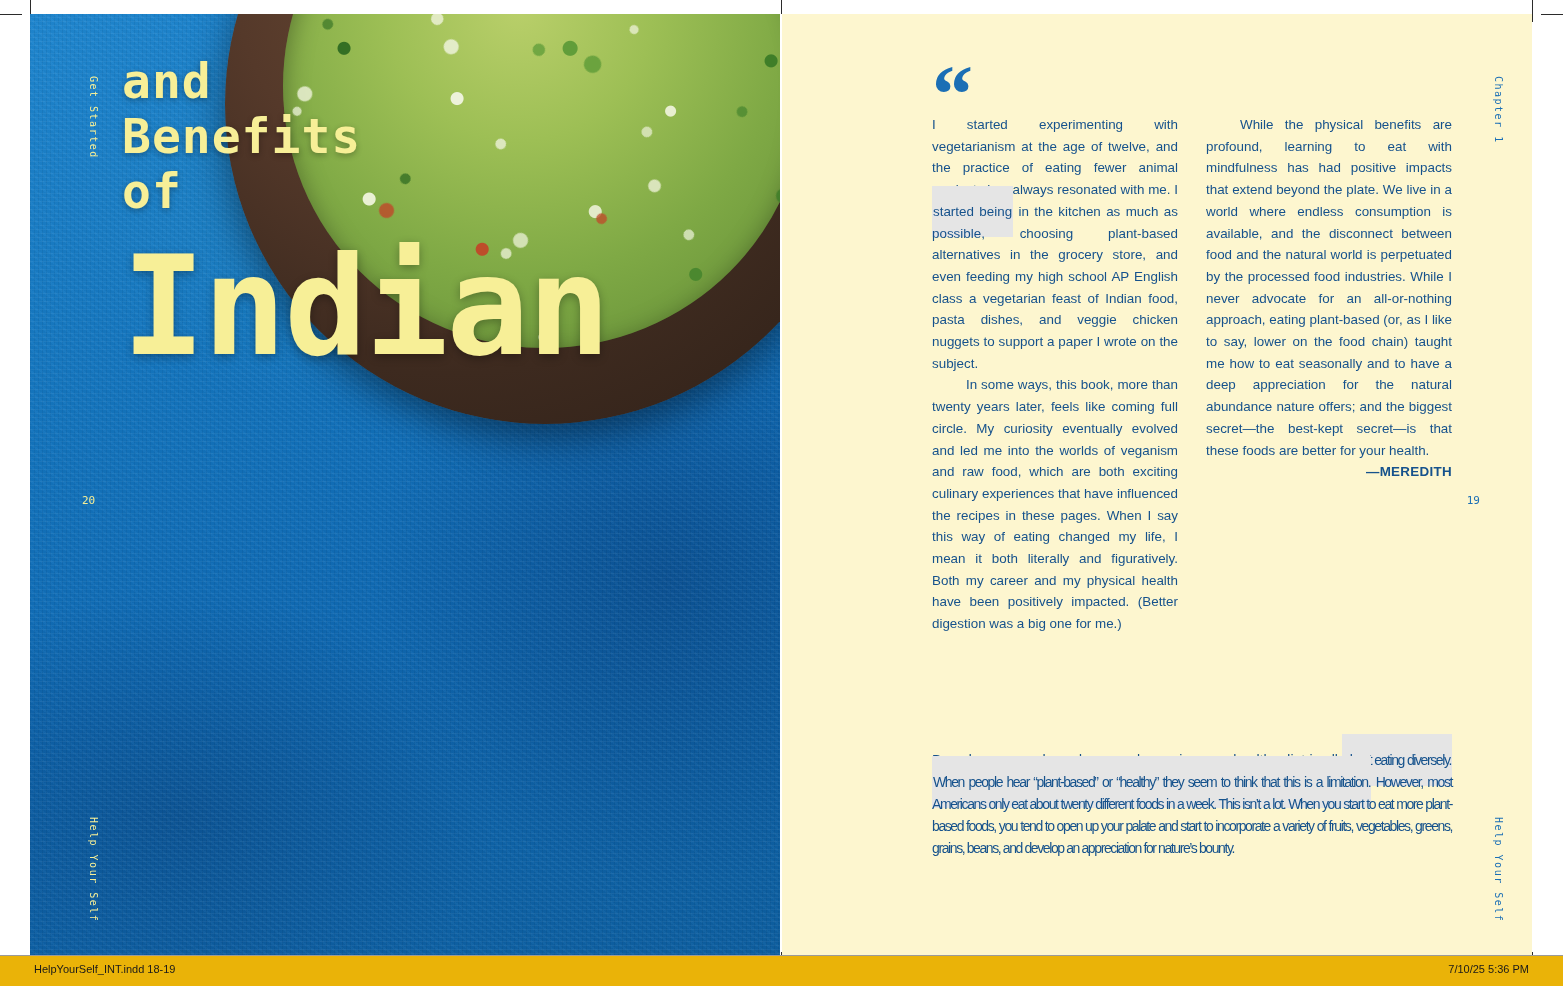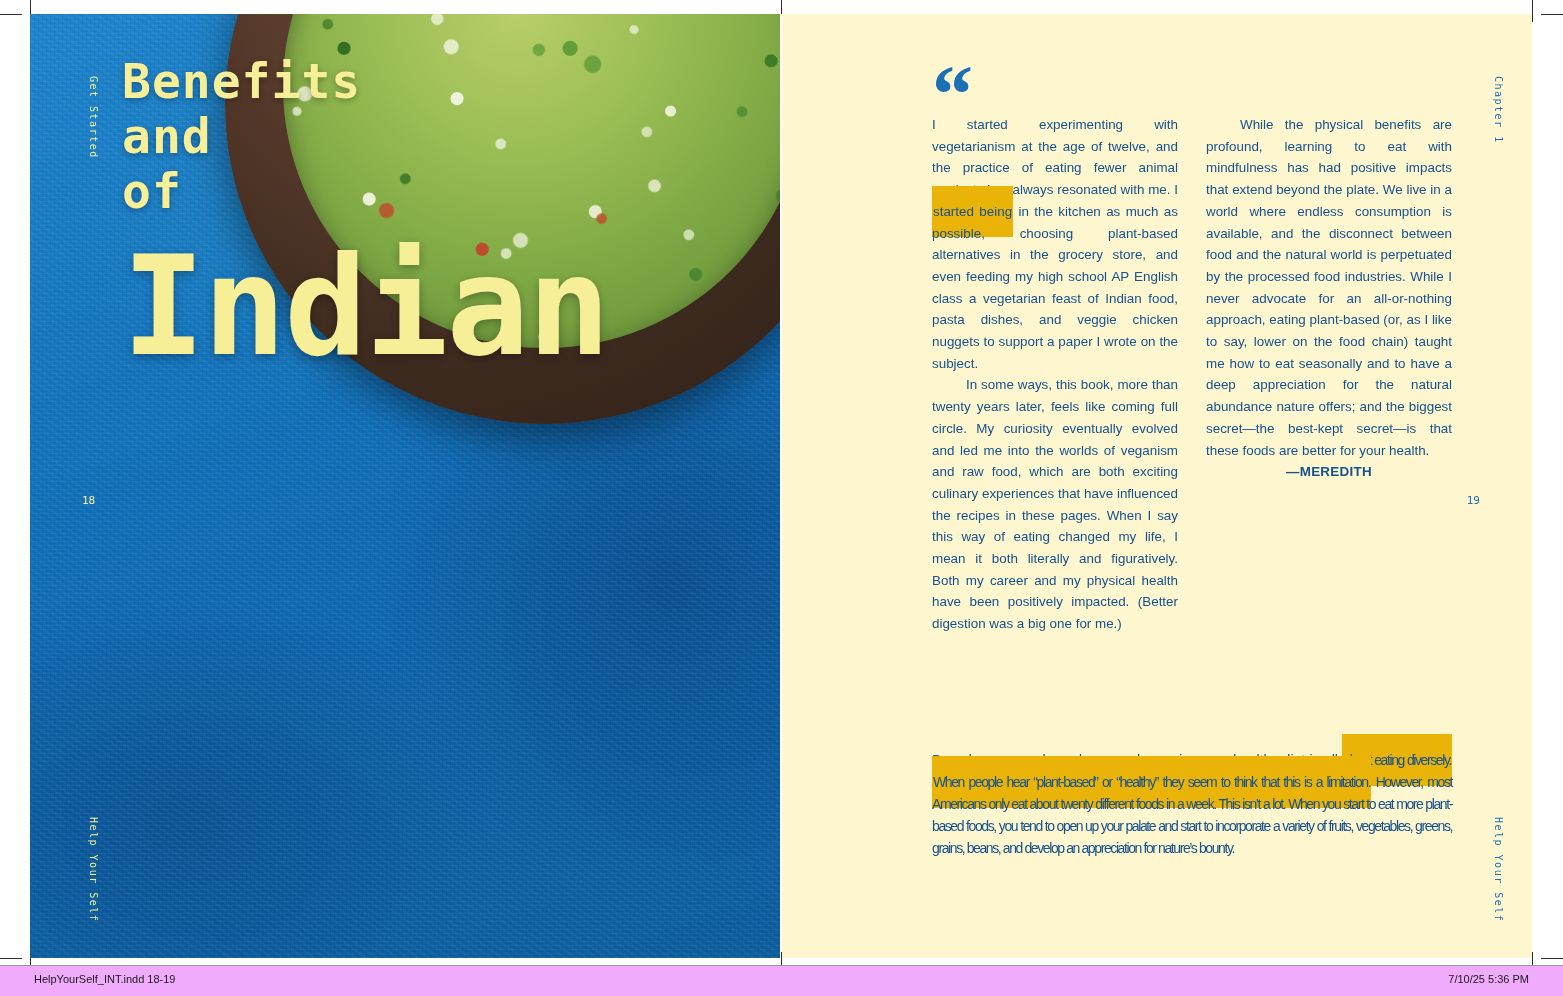--- a/index.html
+++ b/index.html
@@ -203,26 +203,26 @@
     font-size: 13.4px;
     line-height: 1.62;
     color: #16528c;
     text-align: justify;
     font-family: "Liberation Sans", sans-serif;
   }
   .col p { margin: 0; }
   .col p.indent { text-indent: 34px; }
   .attrib {
     margin-top: 20px;
-    text-align: center;
+    text-align: right;
     font-weight: bold;
     letter-spacing: 0.3px;
   }
   .hl {
-    background: #eab308;
+    background: #e5e5e5;
     padding: 18px 1px;
     box-decoration-break: clone;
     -webkit-box-decoration-break: clone;
   }
 
   .closing {
     position: absolute;
     left: 150px;
     top: 735px;
     width: 520px;
@@ -230,25 +230,25 @@
     line-height: 1.58;
     color: #16528c;
     font-family: Liberation Sans, sans-serif;
     text-align: justify;
   }
   .closing .tight { letter-spacing: -1.4px; }
 
   
   .footer {
     position: absolute;
-    left: 0; bottom: 0;
+    left: 0; bottom: 10px;
     width: 1563px;
     height: 30px;
     border-top: 1px solid #9a9a9a;
-    background: #f0abfc;
+    background: #eab308;
   }
   .footer .left {
     position: absolute;
     left: 34px; top: 7px;
     font-size: 11px;
     color: #1a1a1a;
     font-family: "Liberation Sans", sans-serif;
   }
   .footer .right {
     position: absolute;
@@ -290,25 +290,25 @@
       <div class="bowl-rim-speck"></div>
       <div class="bowl-inner">
         <div class="salad-specks a"></div>
         <div class="salad-specks b"></div>
         <div class="salad-specks c"></div>
       </div>
     </div>
 
     <div class="side-label left-top">Get Started</div>
     <div class="side-label left-bottom">Help Your Self</div>
-    <div class="folio left">18</div>
+    <div class="folio left">20</div>
 
     <div class="title-block">
+      <div class="title-small">and</div>
       <div class="title-small">Benefits</div>
-      <div class="title-small">and</div>
       <div class="title-small">of</div>
       <div class="title-big">Indian</div>
     </div>
   </div>
 
   <div class="page-right">
     <div class="side-label right-top">Chapter 1</div>
     <div class="side-label right-bottom">Help Your Self</div>
     <div class="folio right">19</div>
 

